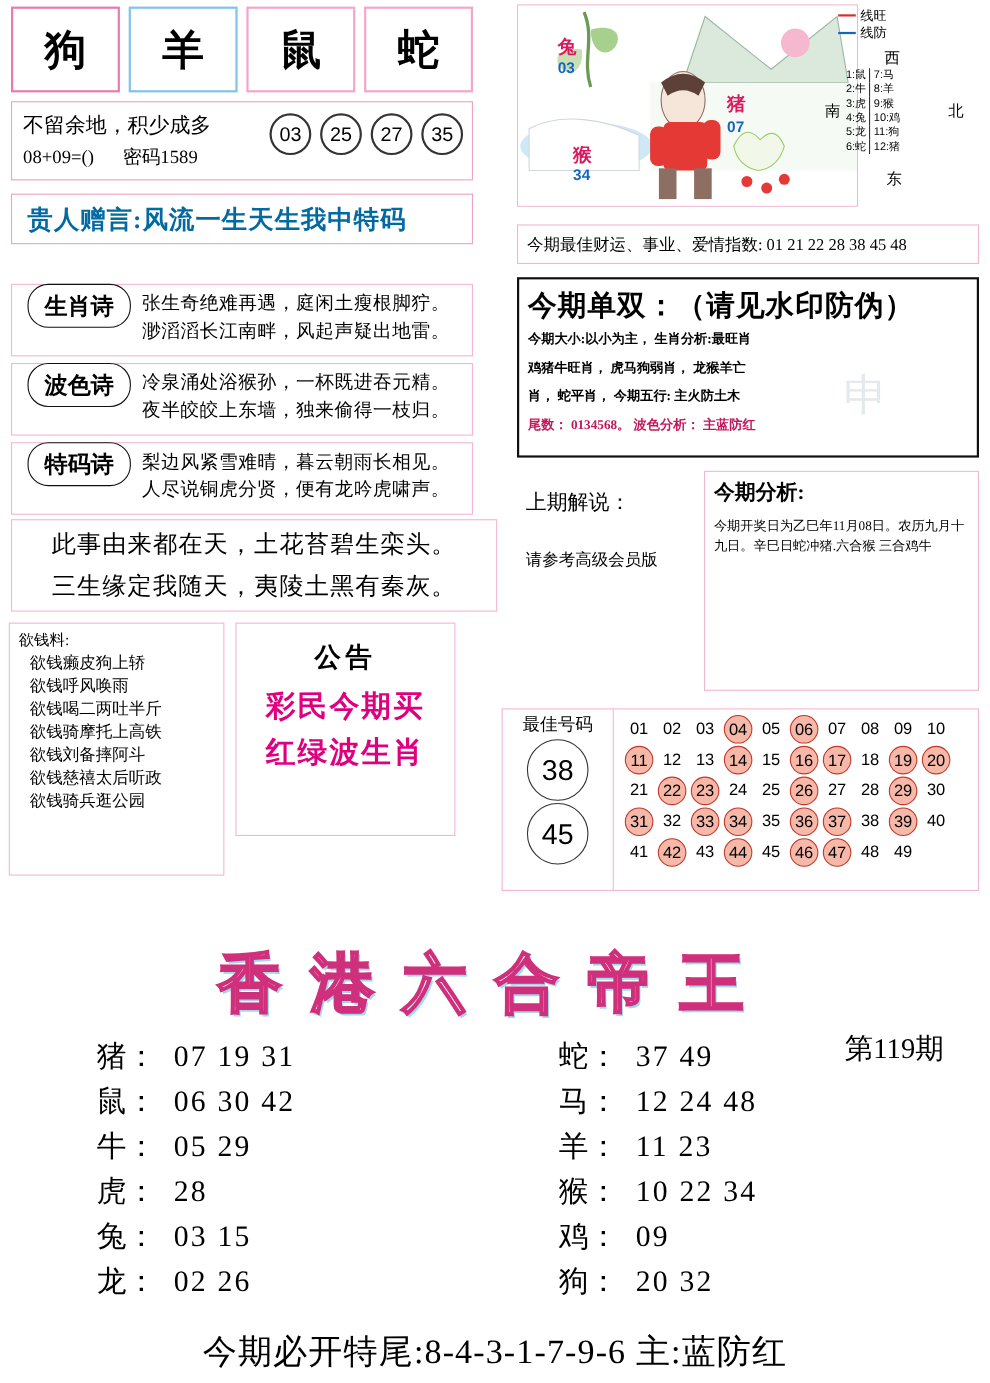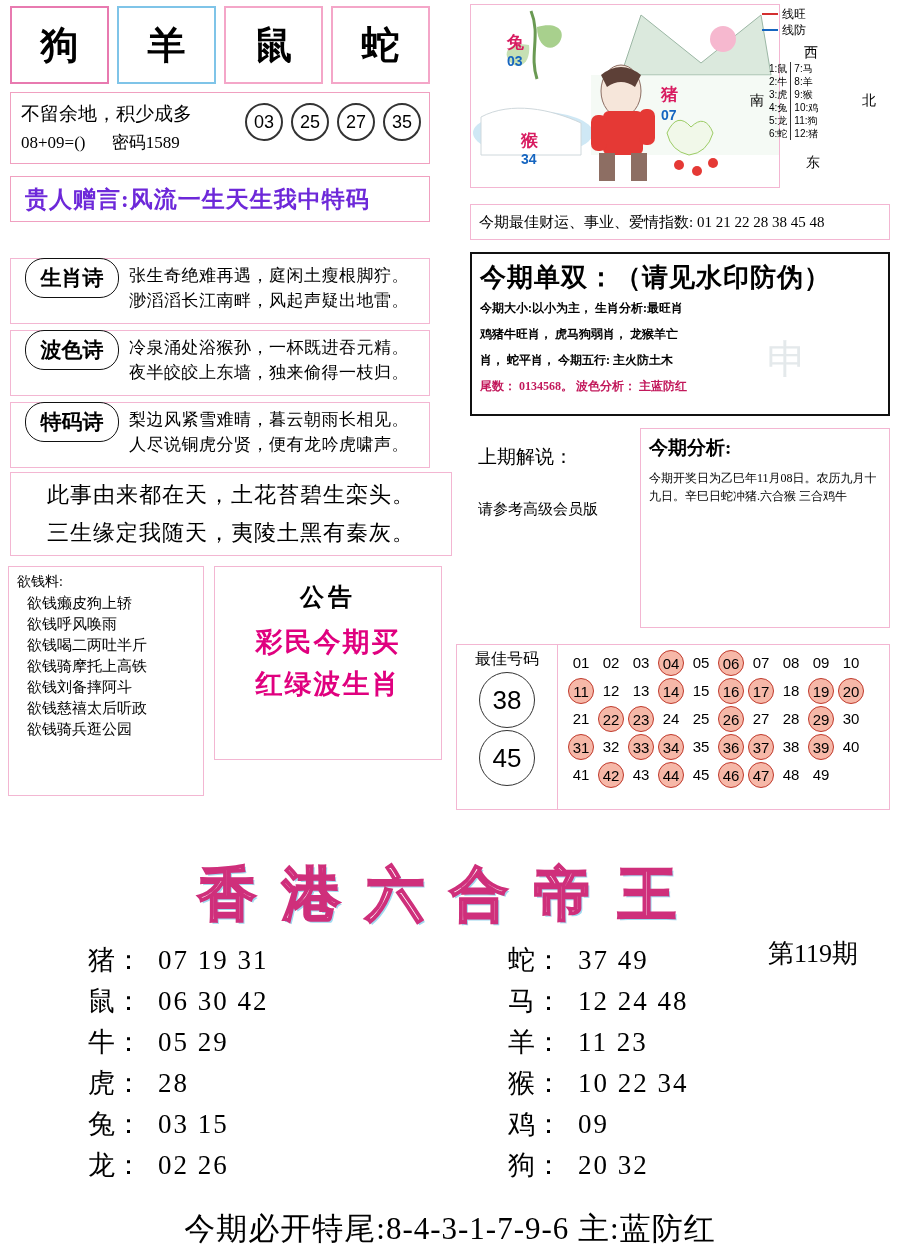--- a/index.html
+++ b/index.html
@@ -26,38 +26,38 @@
     box-sizing:border-box;}
   .slogan-line1{position:absolute;left:10px;top:8px;font-size:19px;}
   .slogan-line2{position:absolute;left:10px;top:38px;font-size:17px;}
   .slogan-line2 .pwd{margin-left:22px;}
   .circnums{position:absolute;right:8px;top:10px;display:flex;gap:8px;}
   .circnum{width:34px;height:34px;border-radius:50%;border:2px solid #333;display:flex;align-items:center;
     justify-content:center;font-size:18px;font-family:"Liberation Sans",sans-serif;}
 
   .pink-banner{position:absolute;left:10px;top:176px;width:420px;height:46px;border:1px solid #f0a0c0;
     box-sizing:border-box;background:#fff;display:flex;align-items:center;}
-  .pink-banner span{font-size:23px;font-weight:bold;color:#6d28d9;margin-left:14px;letter-spacing:1px;}
+  .pink-banner span{font-size:23px;font-weight:bold;color:#0369a1;margin-left:14px;letter-spacing:1px;}
 
   .poem-block{position:absolute;left:10px;width:420px;border:1px solid #f3b6d2;box-sizing:border-box;background:#fff;}
   .poem-label{position:absolute;left:14px;top:-1px;width:92px;height:38px;border:1px solid #111;border-radius:19px;
     background:#fff;display:flex;align-items:center;justify-content:center;font-size:21px;font-weight:bold;}
   .poem-text{margin-left:118px;padding:4px 6px 4px 0;}
   .poem-text div{font-size:17px;line-height:25px;letter-spacing:0.5px;}
 
   .big-verse{position:absolute;left:10px;top:472px;width:442px;height:84px;border:1px solid #f3b6d2;
     box-sizing:border-box;background:#fff;display:flex;flex-direction:column;justify-content:center;}
   .big-verse div{font-size:22px;line-height:38px;text-align:center;letter-spacing:1px;}
 
   .money-box{position:absolute;left:8px;top:566px;width:196px;height:230px;border:1px solid #f3b6d2;
     box-sizing:border-box;background:#fff;padding:6px 0 0 8px;}
   .money-box .title{font-size:14px;margin-bottom:2px;}
   .money-box .line{font-size:15px;line-height:21px;margin-left:10px;}
 
-  .notice-box{position:absolute;left:214px;top:566px;width:228px;height:194px;border:1px solid #f3b6d2;
+  .notice-box{position:absolute;left:214px;top:566px;width:200px;height:194px;border:1px solid #f3b6d2;
     box-sizing:border-box;background:#fff;text-align:center;}
   .notice-title{font-size:24px;font-weight:bold;margin-top:14px;letter-spacing:4px;}
   .notice-l1,.notice-l2{font-size:27px;color:#e0007f;font-weight:bold;line-height:42px;letter-spacing:2px;}
   .notice-l1{margin-top:8px;}
 
   
   .art-box{position:absolute;left:470px;top:4px;width:310px;height:184px;border:1px solid #f3b6d2;
     box-sizing:border-box;background:#fff;overflow:hidden;}
   .art-label{position:absolute;font-family:"Liberation Sans",sans-serif;font-weight:bold;}
   .lbl-tu{left:36px;top:26px;font-size:17px;color:#d81b60;}

